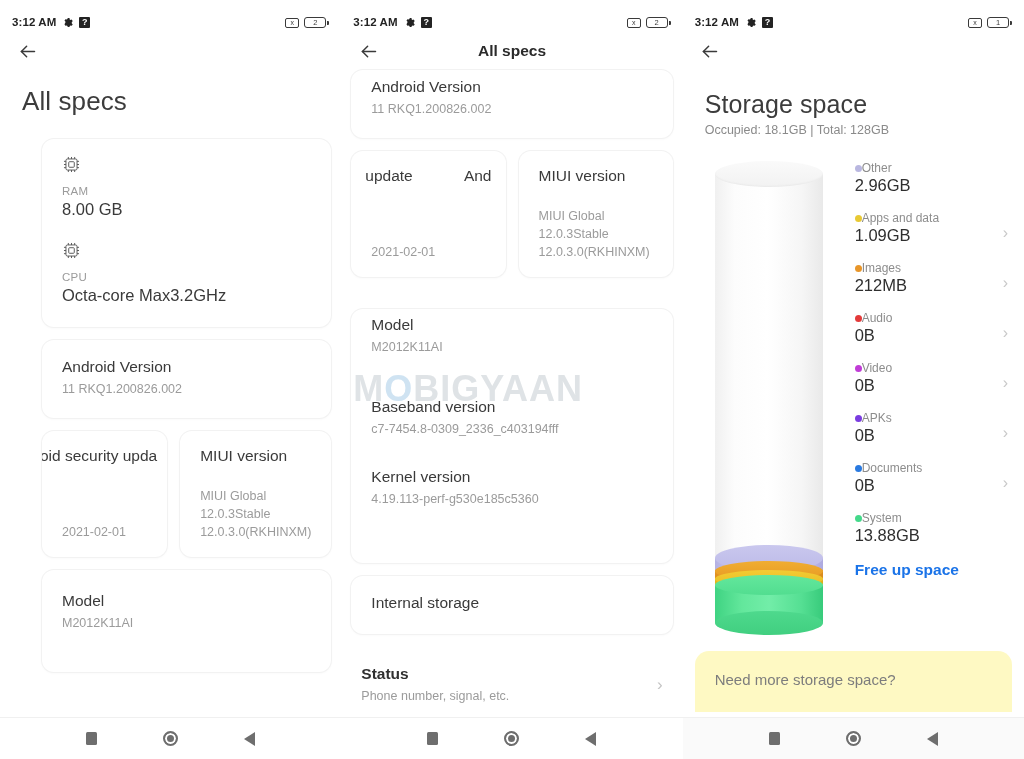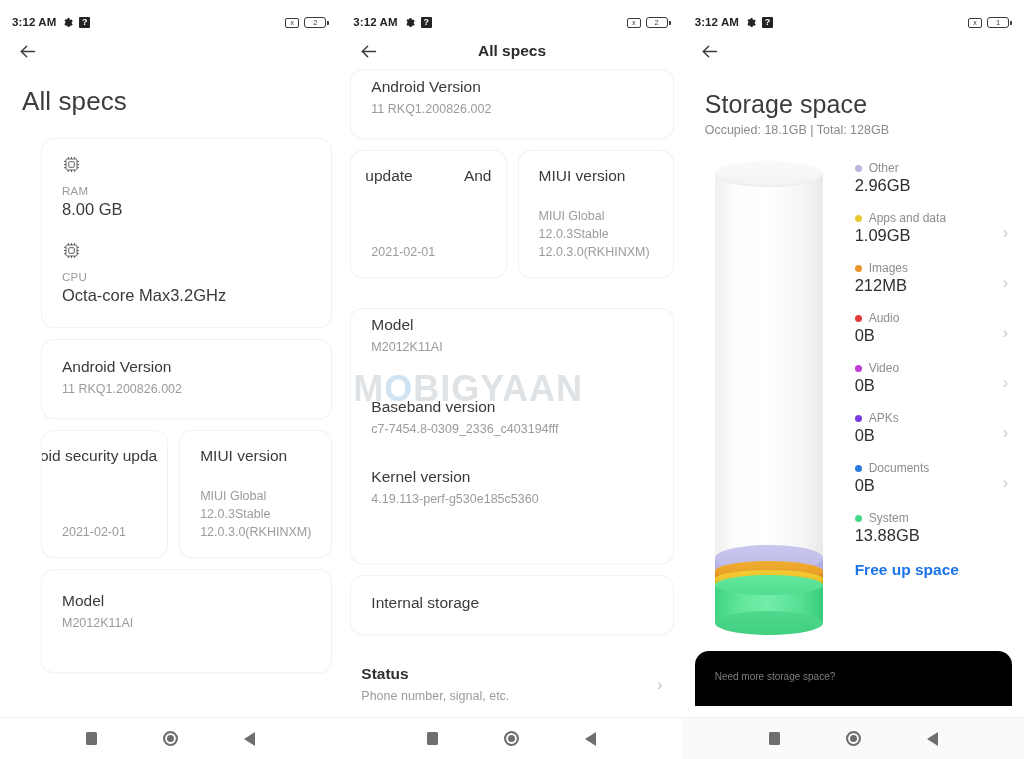--- a/index.html
+++ b/index.html
@@ -97,32 +97,32 @@
   .cyl-col { width: 172px; display: flex; justify-content: center; padding-top: 14px; }
   .legend-col { flex: 1; padding: 14px 12px 0 0; }
 
   .cylinder { position: relative; width: 108px; height: 472px; }
   .cyl-body { position: absolute; left: 0; width: 108px; }
   .cyl-top {
     position: absolute; left: 0; width: 108px; height: 26px; border-radius: 50%;
   }
 
   .legend-item { margin-bottom: 16px; position: relative; padding-right: 22px; }
-  .legend-head { display: flex; align-items: center; gap: 7px; }
+  .legend-head { display: flex; align-items: center; }
   .dot { width: 7px; height: 7px; border-radius: 50%; display: inline-block; flex: none; }
   .legend-name { font-size: 12px; color: #8d8d8d; }
   .legend-val { font-size: 16.5px; color: #2e2e2e; margin-top: 1px; margin-left: 0; }
   .legend-chev {
     position: absolute; right: 4px; top: 14px; color: #c9c9c9; font-size: 16px; line-height: 1;
   }
   .freeup { font-size: 15.5px; color: #1a73e8; font-weight: 700; margin-top: 4px; }
 
   .needmore {
-    margin: 18px 12px 0 12px; background: #000000; border-radius: 14px 14px 0 0;
-    padding: 20px 20px 24px 20px; font-size: 10px; color: #7d7d7d;
+    margin: 18px 12px 0 12px; background: #fef9c3; border-radius: 14px 14px 0 0;
+    padding: 20px 20px 24px 20px; font-size: 15px; color: #7d7d7d;
   }
 
   
   .navbar {
     position: absolute; bottom: 0; left: 0; width: 100%; height: 42px;
     background: #ffffff; display: flex; align-items: center; justify-content: center;
     gap: 66px; border-top: 1px solid #f0f0f0;
   }
   .navbar.grey { background: #fafafa; }
   .nav-square { width: 11px; height: 13px; background: #6e6e6e; border-radius: 1.5px; }

